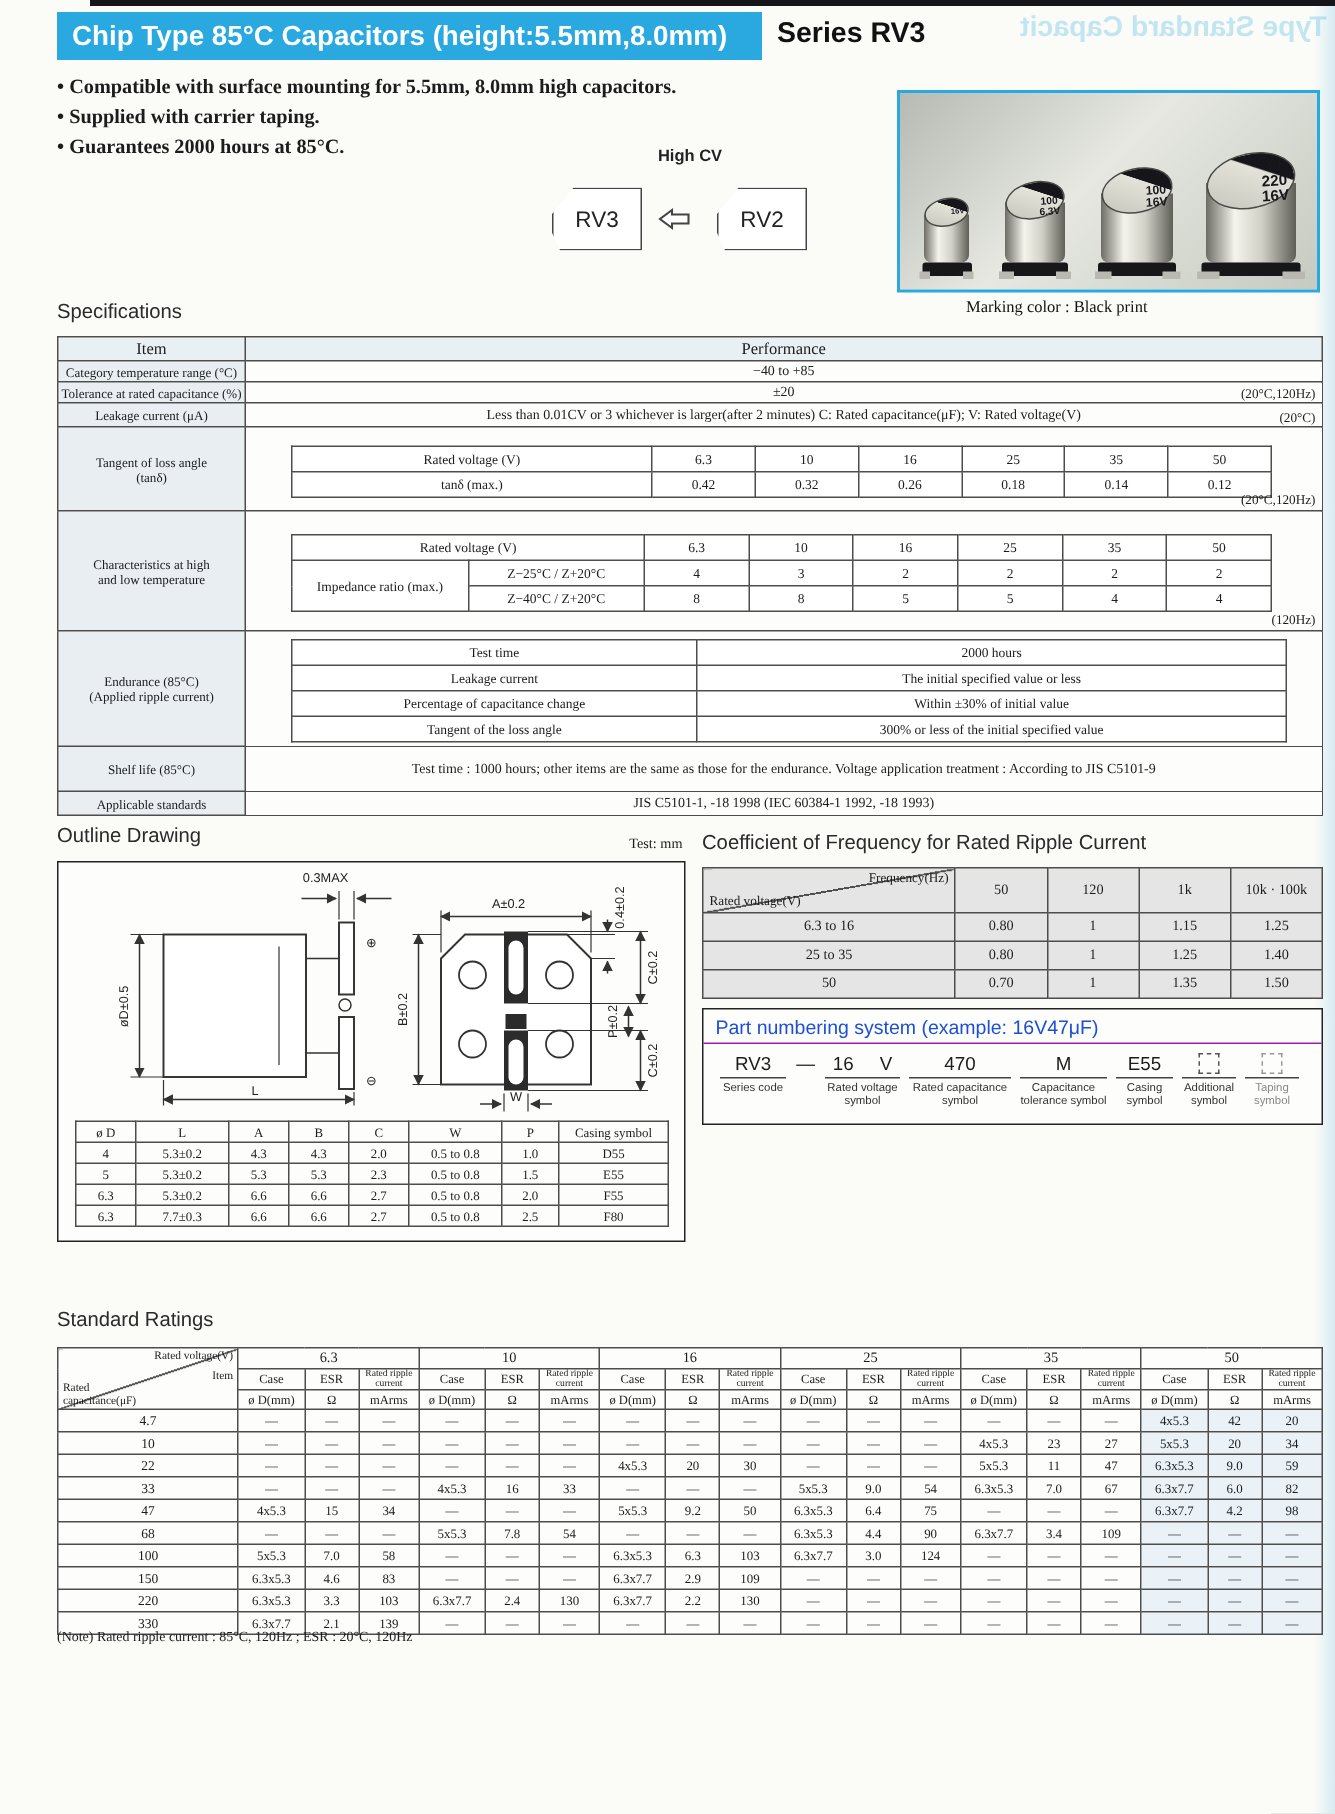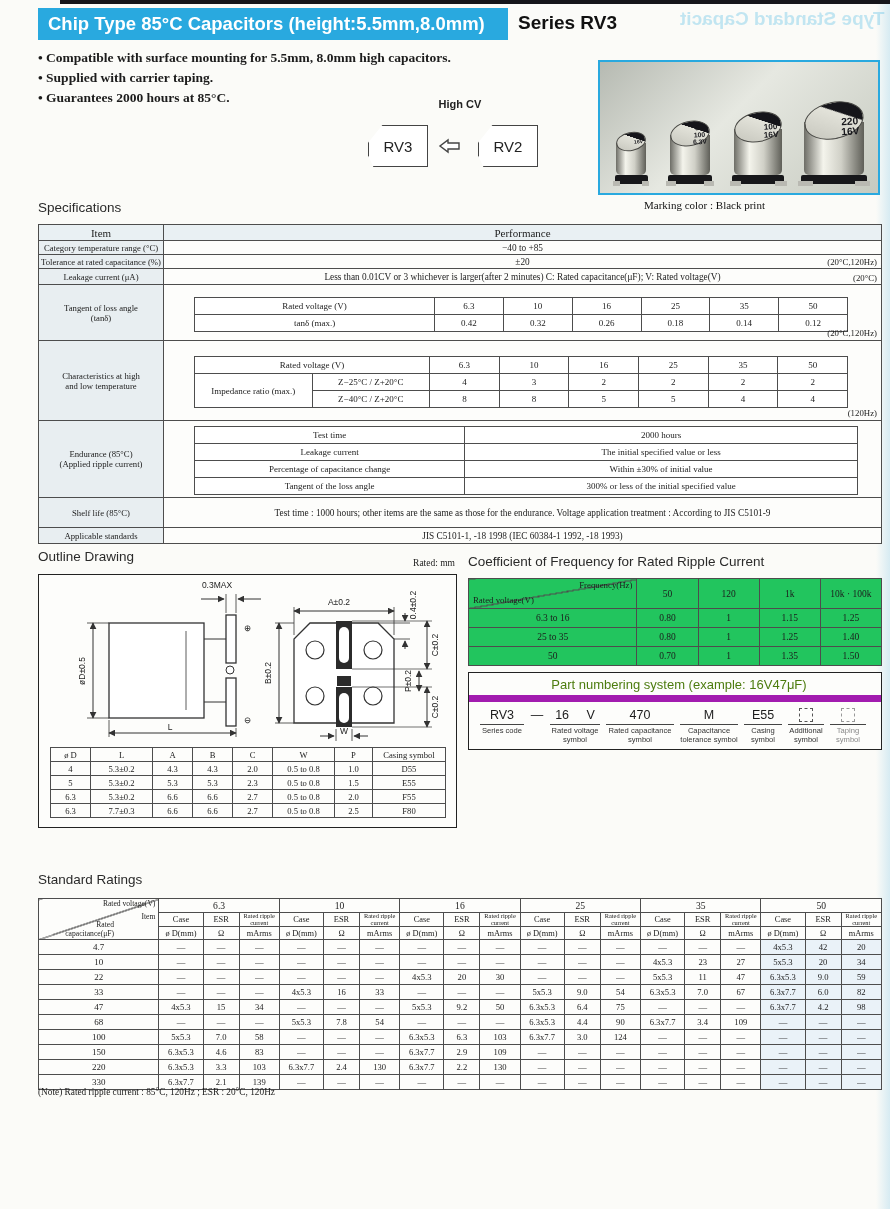--- a/index.html
+++ b/index.html
@@ -48,27 +48,27 @@
   .nest{margin:5px auto 2px;border:1px solid #555;width:654px;font-size:9px;background:#fff;margin-left:28px;}
   .nest td{height:16px;}
   .end-nest{width:664px;margin-left:28px;}
   .spec-note{position:absolute;right:4px;bottom:2px;font-size:8.8px;}
   
   .outline-box{position:absolute;left:38px;top:574px;width:417px;height:252px;border:1.5px solid #222;background:#fdfdfb;}
   .unit-label{position:absolute;left:355px;top:558px;width:100px;text-align:right;font-size:9.5px;}
   .ol-table{position:absolute;left:11px;top:172px;width:395px;font-size:8.6px;border:1px solid #333;}
   .ol-table td,.ol-table th{height:13px;}
   
-  .coef-table{position:absolute;left:468px;top:578px;width:414px;font-size:9.5px;border:1.5px solid #222;background:#22c55e;}
+  .coef-table{position:absolute;left:468px;top:578px;width:414px;font-size:9.5px;border:1.5px solid #222;background:#e5e5e5;}
   .coef-table td,.coef-table th{height:18px;}
   .diag{background:linear-gradient(to bottom right,transparent calc(50% - .6px),#4d4d4d calc(50% - .6px),#4d4d4d calc(50% + .6px),transparent calc(50% + .6px));position:relative;}
   .diag span{position:absolute;font-size:8.8px;line-height:1.1;}
   
   .pn-box{position:absolute;left:468px;top:672px;width:414px;height:78px;border:1.5px solid #222;background:#fdfdfb;box-sizing:border-box;}
-  .pn-title{font-family:"Liberation Sans",sans-serif;font-size:13px;color:#4d7c0f;padding:4px 0 3px 8px;border-bottom:7px solid #a21caf;text-align:center;}
+  .pn-title{font-family:"Liberation Sans",sans-serif;font-size:13px;color:#1d4ed8;padding:4px 0 3px 8px;border-bottom:1px solid #a21caf;}
   .pn-row{display:flex;padding:4px 8px 0;}
   .pn-seg{text-align:center;}
   .pn-code{font-family:"Liberation Sans",sans-serif;font-size:12.5px;height:18px;line-height:18px;margin:0 3px;border-bottom:1px solid #444;display:flex;align-items:center;justify-content:center;}
   .pn-code.nodash{border-bottom:none;}
   .pn-label{font-family:"Liberation Sans",sans-serif;font-size:7.6px;color:#333;line-height:1.15;padding-top:2px;}
   .pn-box-glyph{width:12px;height:12px;border:1px dashed #555;}
   .pn-light .pn-box-glyph{border-color:#999;} .pn-light .pn-label{color:#888;}
   
   .rt-table{position:absolute;left:38px;top:898px;width:844px;font-size:8.6px;border:1.5px solid #222;background:#fdfdfb;}
   .rt-table th{font-size:8.4px;}
@@ -286,21 +286,21 @@
       <td class="perf"><span class="ctr">Test time : 1000 hours; other items are the same as those for the endurance. Voltage application treatment : According to JIS C5101-9</span></td>
     </tr>
     <tr style="height:16px;">
       <td class="item">Applicable standards</td>
       <td class="perf"><span class="ctr">JIS C5101-1, -18 1998 (IEC 60384-1 1992, -18 1993)</span></td>
     </tr>
   </tbody>
     </table>
 
   <div class="h-sec" style="left:38px;top:549px;">Outline Drawing</div>
-  <div class="unit-label">Rated: mm</div>
+  <div class="unit-label">Test: mm</div>
 
   <div class="outline-box">
     <svg width="417" height="170" viewBox="0 0 417 170">
       <defs>
         <marker id="ar" viewBox="0 0 10 10" refX="9" refY="5" markerWidth="7" markerHeight="7" orient="auto-start-reverse">
           <path d="M0,0 L10,5 L0,10 z" fill="#333"></path>
         </marker>
       </defs>
 
       <rect x="70" y="48" width="95" height="95" fill="#fff" stroke="#333" stroke-width="1.3"></rect>
@@ -542,21 +542,21 @@
         <col style="width: 40px;">
         <col style="width: 44px;">
         <col style="width: 36px;">
         <col style="width: 40px;">
       </colgroup>
     <thead>
       <tr id="rt-volt" class="vh">
         <th class="rt-corner diag" rowspan="3">
           <span style="top:1px;right:3px;">Rated voltage(V)</span>
           <span style="top:14px;right:3px;">Item</span>
-          <span style="bottom:1px;left:13px;width:62px;text-align:right;">Rated capacitance(μF)</span>
+          <span style="bottom:1px;left:3px;width:62px;text-align:left;">Rated capacitance(μF)</span>
         </th>
       <th class="vh" colspan="3">6.3</th>
           <th class="vh" colspan="3">10</th>
           <th class="vh" colspan="3">16</th>
           <th class="vh" colspan="3">25</th>
           <th class="vh" colspan="3">35</th>
           <th class="vh" colspan="3">50</th>
         </tr>
       <tr id="rt-sub" class="sub">
           <th>Case</th>

